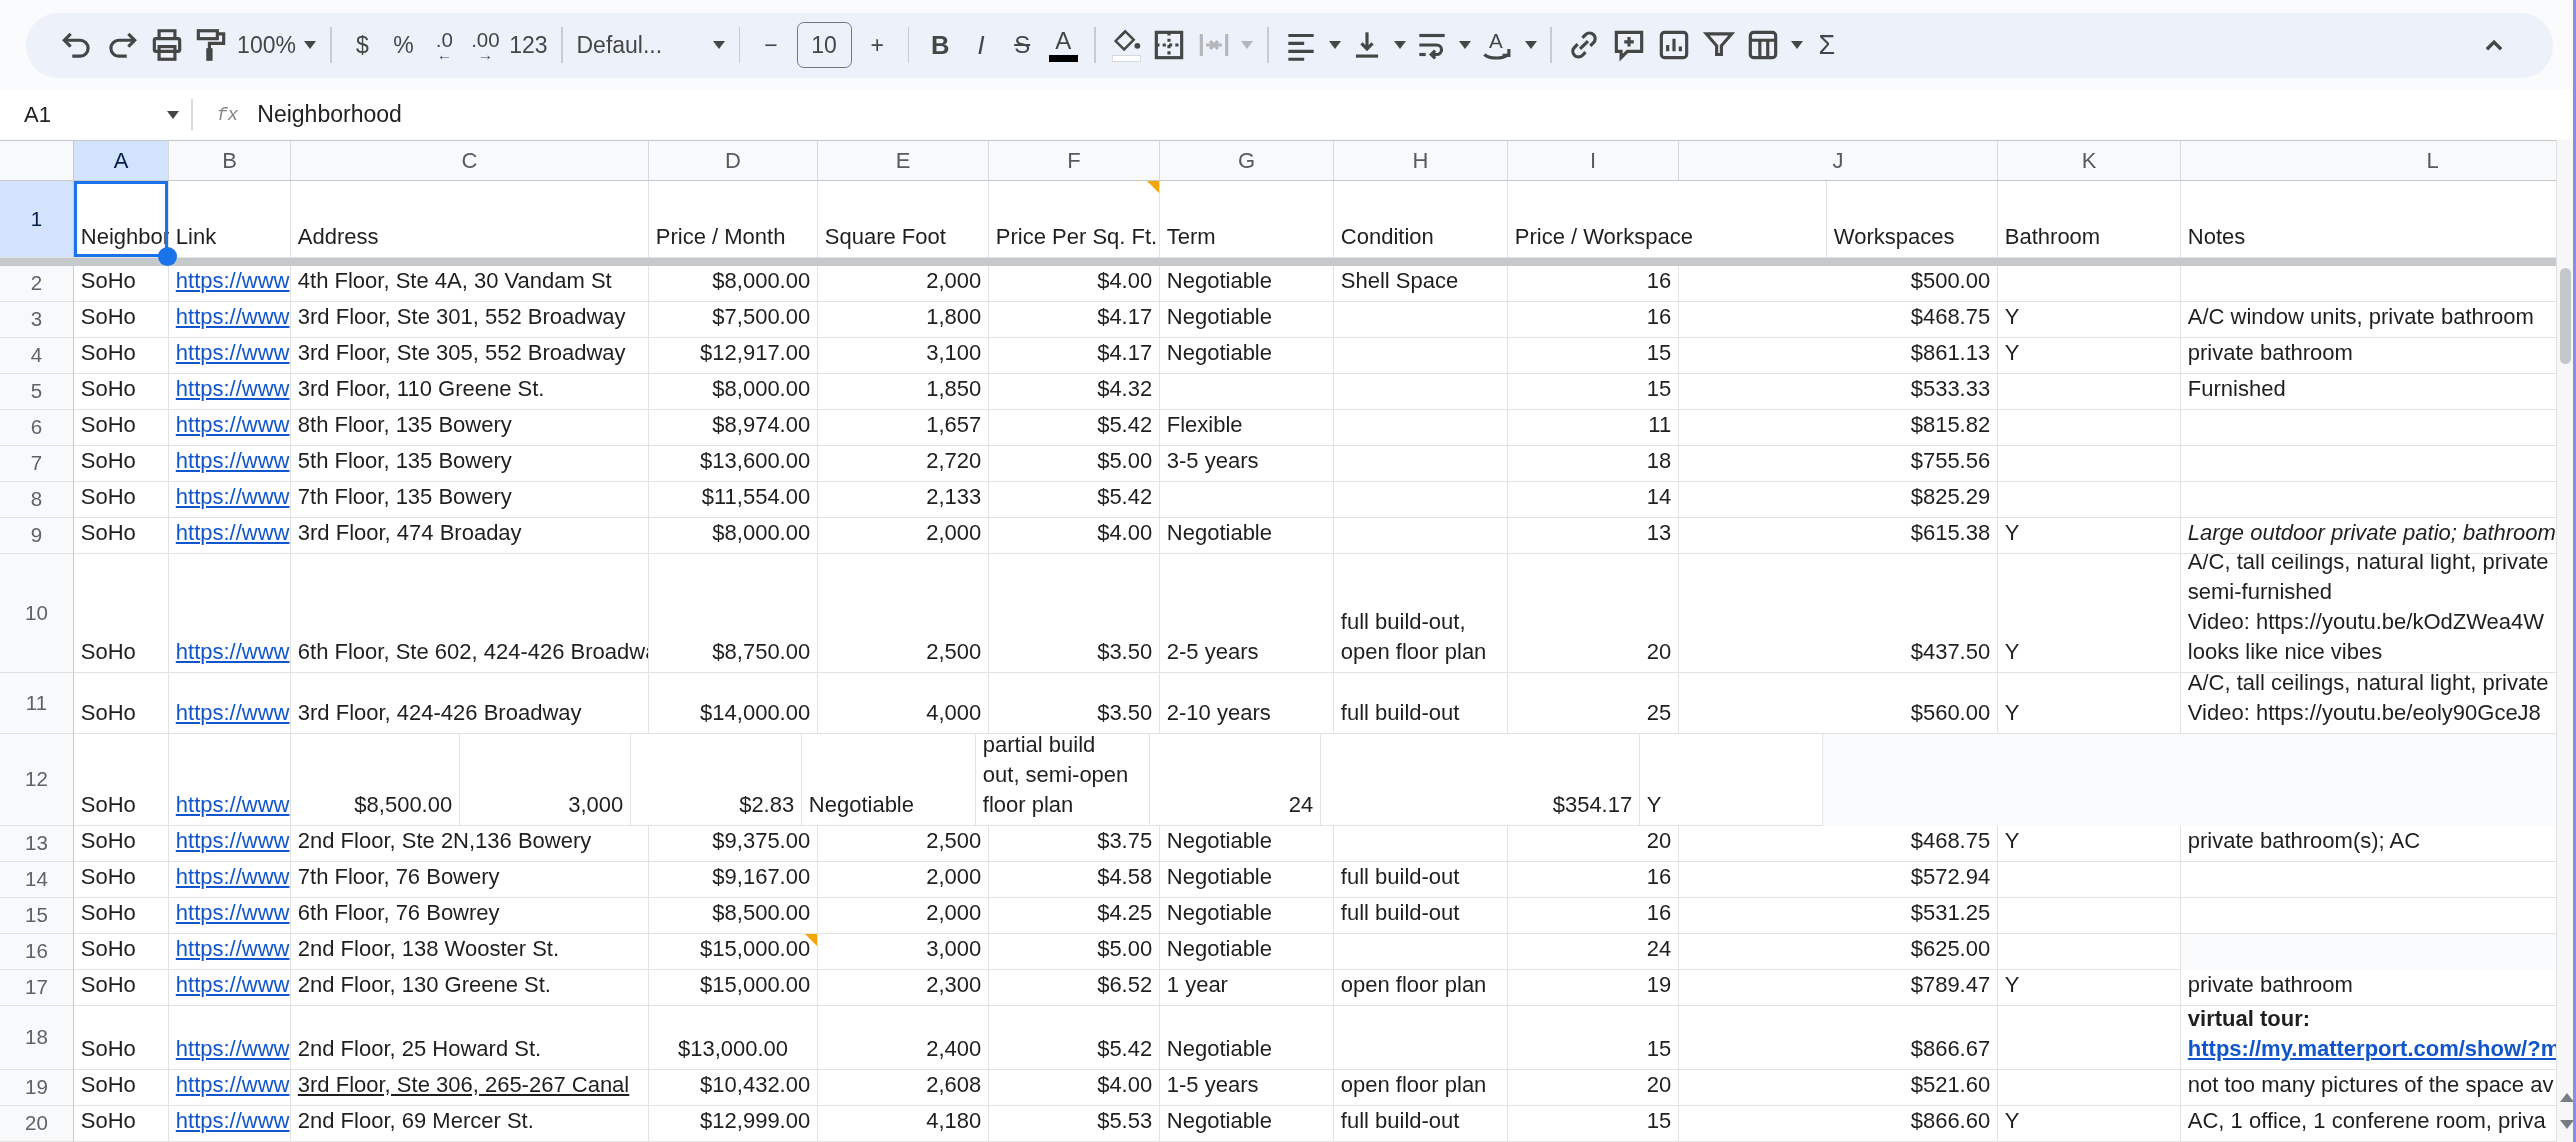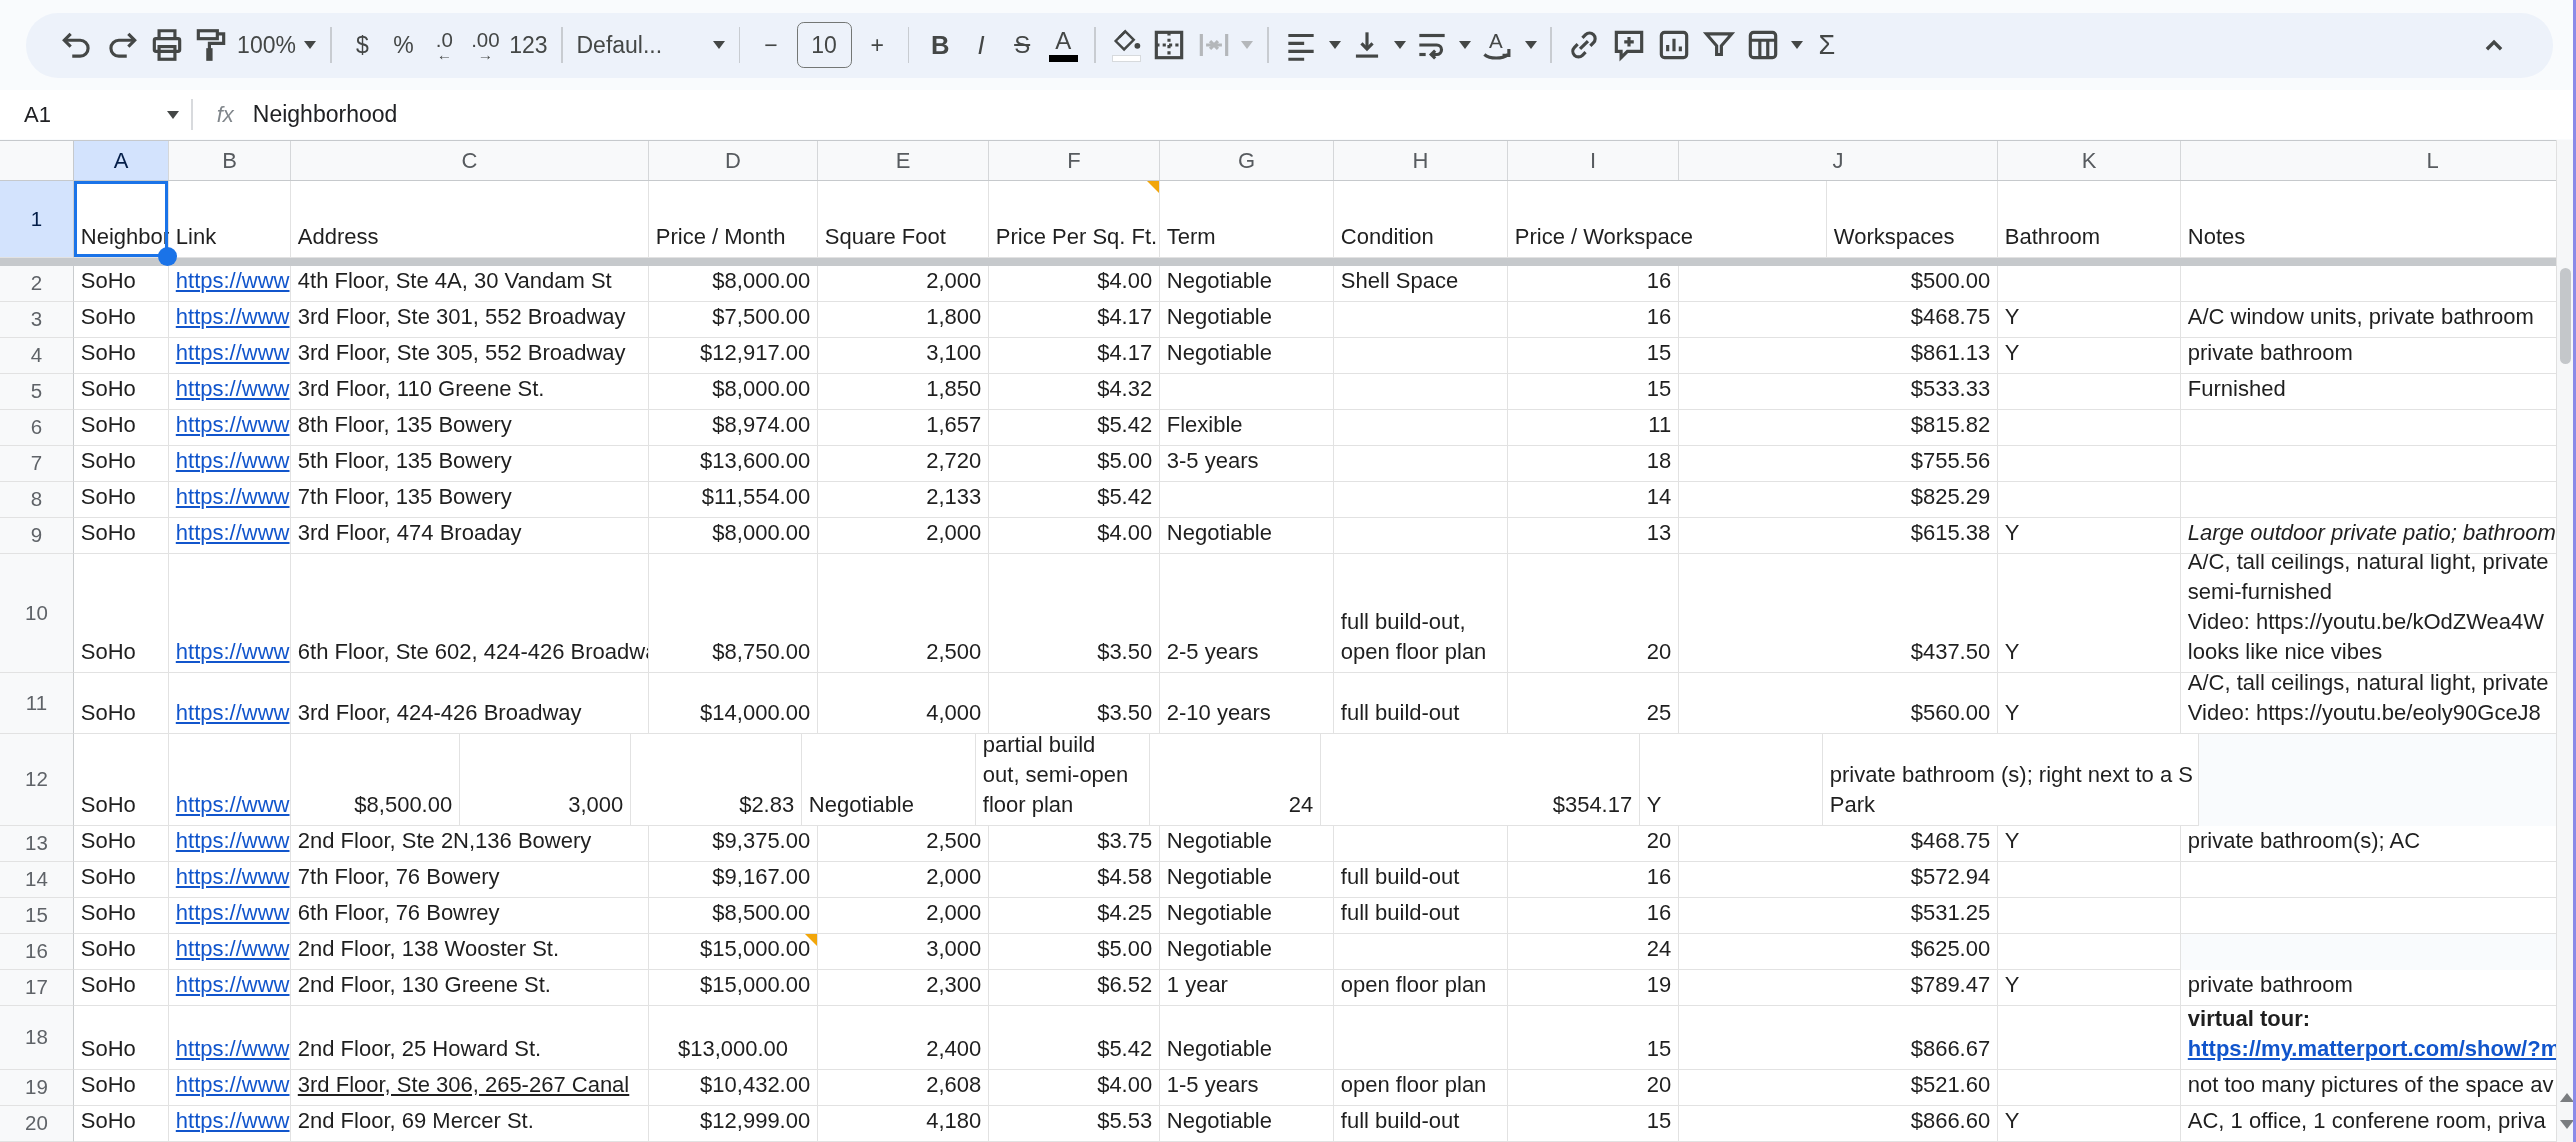--- a/index.html
+++ b/index.html
@@ -32,21 +32,21 @@
   .collapse{margin-left:auto;}
   .decspan{display:flex;flex-direction:column;align-items:center;line-height:19px;font-size:20.5px;}
   .decspan .arr{font-size:15.4px;line-height:12px;}
 
   
   .fbar{position:absolute;left:0;top:90px;width:2576px;height:49px;background:#ffffff;
         display:flex;align-items:center;}
   .namebox{width:179px;display:flex;align-items:center;justify-content:space-between;
            padding-left:24px;box-sizing:border-box;font-size:22px;color:#202124;}
   .fdiv{width:1.7px;height:31px;background:#d8dadd;margin:0 0 0 12px;}
-  .fx{font-style:italic;font-family:Liberation Sans, sans-serif;font-size:22px;color:#80868b;margin-left:24px;}
+  .fx{font-style:italic;font-family:Liberation Mono, monospace;font-size:18px;color:#80868b;margin-left:24px;}
   .ftext{font-size:23px;color:#202124;margin-left:19px;}
 
   
   #grid{position:absolute;left:0;top:140px;width:2556px;}
   .colhdr{display:flex;height:41px;box-sizing:border-box;border-top:1.7px solid #c6c9cc;border-bottom:1.7px solid #c6c9cc;}
   .corner{width:74px;background:#f8f9fa;border-right:1.7px solid #c6c9cc;box-sizing:border-box;flex:0 0 auto;}
   .chcell{display:flex;align-items:center;justify-content:center;font-size:22px;color:#575b5f;
           background:#f8f9fa;border-right:0.9px solid #d5d7d9;box-sizing:border-box;flex:0 0 auto;}
   .chcell.sel{background:#d3e3fd;color:#041e49;}
   .chcell.pushR span{transform:translateX(64px);}
@@ -743,24 +743,20 @@
         </div>
         <div class="c num" style="width: 171px;">
           <div class="line">24</div>
         </div>
         <div class="c num" style="width: 319px;">
           <div class="line">$354.17</div>
         </div>
         <div class="c" style="width: 183px;">
           <div class="line">Y</div>
         </div>
-        <div class="c" style="width: 376px;">
-          <div class="line">private bathroom (s); right next to a S</div>
-          <div class="line">Park</div>
-        </div>
       </div>
       <div class="row" style="height: 36px;">
         <div class="rh">13</div>
         <div class="c" style="width: 95px;">
           <div class="line">SoHo</div>
         </div>
         <div class="c" style="width: 122px;">
           <span class="line link">https://www</span>
         </div>
         <div class="c" style="width: 358px;">

